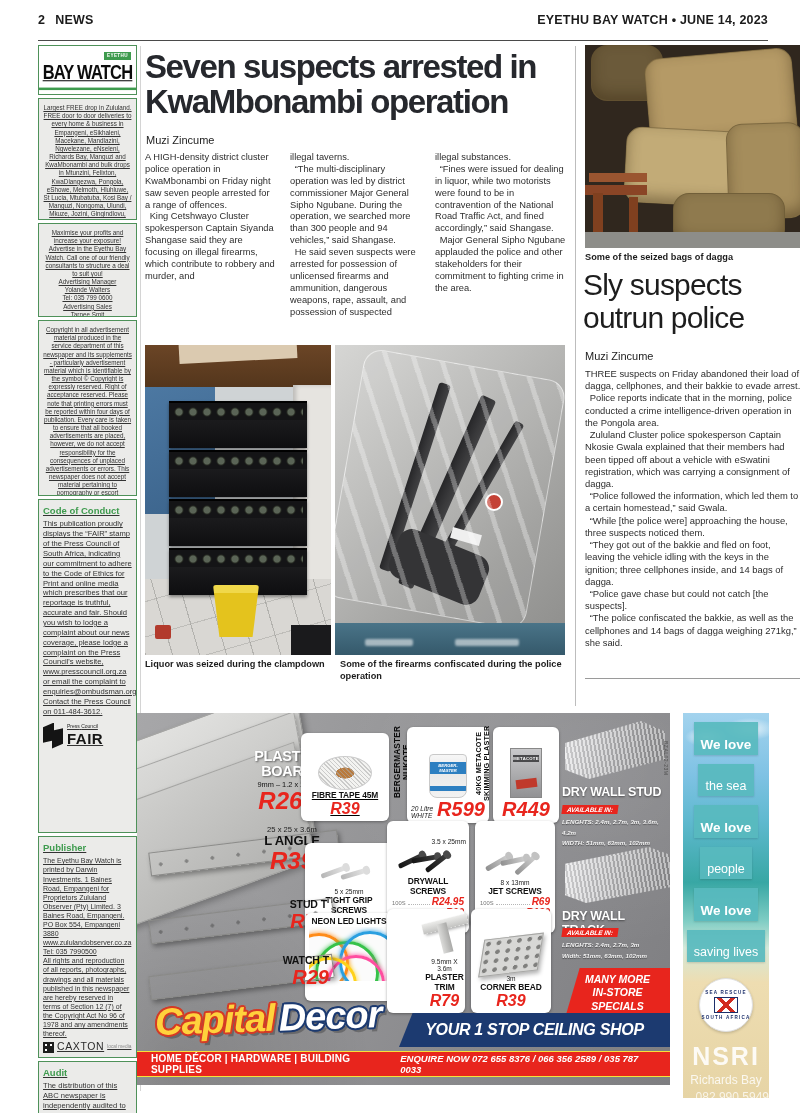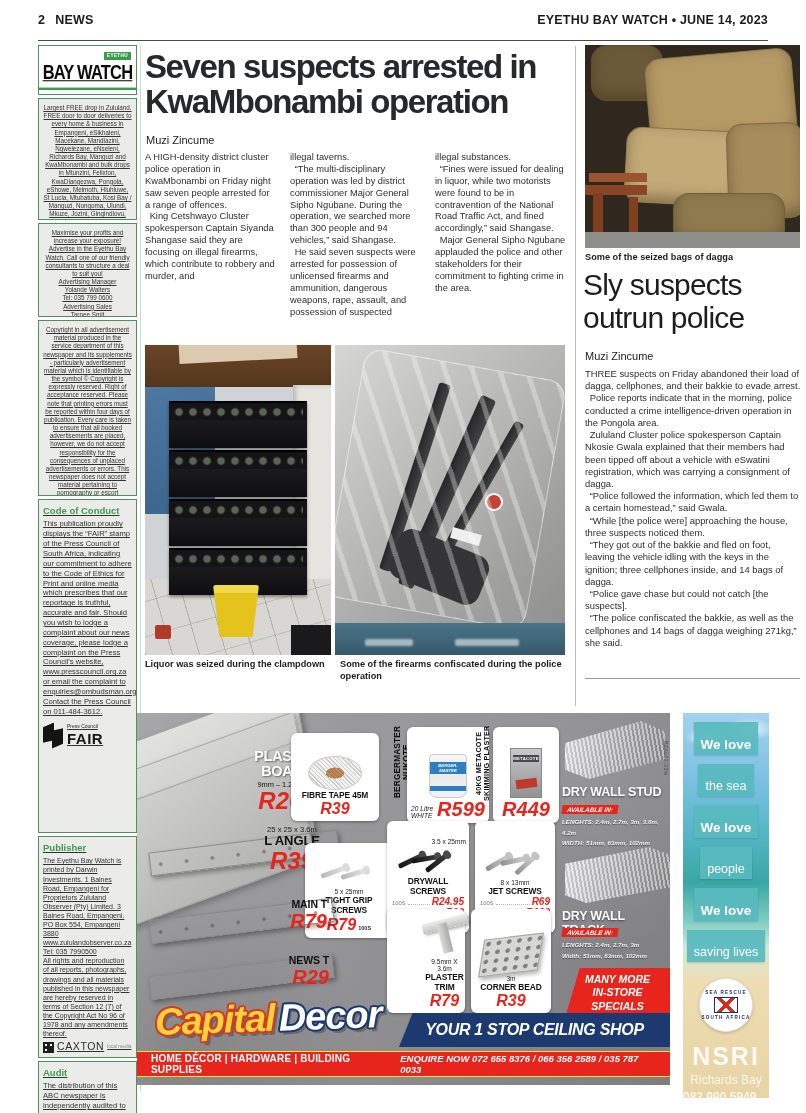--- a/index.html
+++ b/index.html
@@ -139,21 +139,21 @@
   
   .nsri { position:absolute; left:683px; top:713px; width:86px; height:385px; overflow:hidden; background:linear-gradient(180deg,#a3d3ee 0%,#7fc2e4 16%,#5fb9cf 28%,#38a7a4 44%,#7fcdc4 54%,#d3e9da 61%,#eeddb1 70%,#e6d4a5 100%); }
   .nsri::before { content:""; position:absolute; left:-10px; top:4px; width:110px; height:40px; background:radial-gradient(30px 14px at 30% 50%,rgba(255,255,255,.9),transparent 70%),radial-gradient(36px 16px at 70% 30%,rgba(255,255,255,.8),transparent 70%); }
   .nlab { position:relative; background:rgba(88,186,190,.92); color:#fff; width:max-content; max-width:82px; margin:9px auto 0; padding:15px 7px 3px; font-size:12.5px; box-shadow:0 1px 2px rgba(0,0,0,.15); }
   .nlab.bold { font-weight:bold; font-size:13.5px; }
   .resc { position:relative; width:54px; height:54px; border-radius:50%; background:#fff; margin:16px auto 0; display:flex; flex-direction:column; align-items:center; justify-content:center; border:1px solid #e0e0e0; box-shadow:0 1px 3px rgba(0,0,0,.2); }
   .rtext { font-size:4.6px; font-weight:bold; color:#1c2f6b; letter-spacing:1.2px; }
   .flag { width:24px; height:16px; margin:2px 0; border:1.2px solid #1c2f6b; background:linear-gradient(45deg,transparent 43%,#d22b20 43% 57%,transparent 57%),linear-gradient(-45deg,transparent 43%,#d22b20 43% 57%,transparent 57%),#fff; }
   .nsri-org { margin-top:12px; text-align:center; font-size:25px; font-weight:bold; letter-spacing:2px; color:rgba(255,255,255,.88); line-height:1; }
   .nsri-branch { margin-top:4px; text-align:center; font-size:12px; color:rgba(255,255,255,.82); }
-  .nsri-phone { margin-top:3px; text-align:left; font-size:12px; color:rgba(255,255,255,.75);font-weight:bold; }
+  .nsri-phone { margin-top:3px; text-align:right; font-size:12px; color:rgba(255,255,255,.75); }
 </style>
 </head>
 <body>
 
 <div class="page">
 
   <div class="masthead">
     <div>
       <span class="pg">2</span><span>NEWS</span>
     </div>
@@ -304,21 +304,21 @@
       <div class="board" style="left:-8px;top:92px;width:218px;height:118px;background:linear-gradient(160deg,#d2d2d0,#b0b0ae);"></div>
     </div>
 
     <div class="ptext" style="left:85px;top:36px;width:130px;">
       <div class="big-white pre">PLASTER
 BOARD</div>
       <div class="pspec" style="font-size:7.4px;color:#111;margin-top:1px;">9mm – 1.2 x 2.7m</div>
       <div class="price p-xl">R269</div>
     </div>
 
-    <div class="card" style="left:154px;top:20px;width:88px;height:88px;">
+    <div class="card" style="left:164px;top:20px;width:88px;height:88px;text-decoration:underline;">
       <div class="tape"></div>
       <div class="pname">FIBRE TAPE 45M</div>
       <div class="price p-md">R39</div>
     </div>
 
     <div class="vlabel" style="left:256px;top:6px;height:86px;">BERGERMASTER NUKOTE</div>
     <div class="card" style="left:270px;top:14px;width:82px;height:96px;">
       <div class="bucket">
         <div class="band">BERGER-MASTER</div>
         <div class="band2"></div>
@@ -420,28 +420,38 @@
     <div class="channel" style="left:428px;top:134px;width:105px;height:56px;clip-path:polygon(0 30%,80% 0,100% 14%,100% 72%,20% 100%,0 86%);"></div>
     <div class="wtitle" style="left:425px;top:196px;">DRY WALL TRACK</div>
     <div class="avail" style="left:425px;top:215px;">AVAILABLE IN:</div>
     <div class="wspec" style="left:425px;top:227px;width:108px;">
       <span>LENGHTS: 2.4m, 2.7m, 3m</span><br>
       <span>Width: 51mm, 63mm, 102mm</span>
     </div>
 
     <div class="bar-metal" style="left:12px;top:196px;width:185px;"></div>
     <div class="ptext" style="left:118px;top:186px;width:72px;text-align:right;">
-      <div class="pname" style="font-size:10.5px;">MAIN T</div>
+      <div class="pname" style="font-size:10.5px;">STUD T</div>
       <div class="price p-lg">R79</div>
     </div>
 
+    <div class="card" style="left:168px;top:200px;width:88px;height:88px;justify-content:flex-start;">
+      <div class="pname">NEON LED LIGHTS</div>
+      <div class="neonwrap">
+        <div class="arc" style="left:-20px;top:6px;width:60px;height:60px;border-color:#ff8c1a;box-shadow:0 0 5px #ff8c1a;"></div>
+        <div class="arc" style="left:6px;top:14px;width:64px;height:64px;border-color:#37c24a;box-shadow:0 0 5px #37c24a;"></div>
+        <div class="arc" style="left:30px;top:4px;width:62px;height:62px;border-color:#2a9fe0;box-shadow:0 0 5px #2a9fe0;"></div>
+        <div class="arc" style="left:18px;top:28px;width:58px;height:58px;border-color:#ff4da0;box-shadow:0 0 5px #ff4da0;"></div>
+        <div class="arc" style="left:-8px;top:30px;width:56px;height:56px;border-color:#ffd21a;box-shadow:0 0 5px #ffd21a;"></div>
+      </div>
+    </div>
 
     <div class="bar-metal" style="left:12px;top:252px;width:185px;background-image:none;"></div>
     <div class="ptext" style="left:120px;top:242px;width:72px;text-align:right;">
-      <div class="pname" style="font-size:10.5px;">NEWS T</div>
+      <div class="pname" style="font-size:10.5px;">WATCH T</div>
       <div class="price p-lg">R29</div>
     </div>
 
     <div class="card" style="left:250px;top:196px;width:78px;height:104px;padding-left:40px;">
       <div class="trimg">
           <div class="t1"></div>
           <div class="t2"></div>
         </div>
       <div class="pspec">9.5mm X 3.6m</div>
       <div class="pname">PLASTER TRIM</div>

